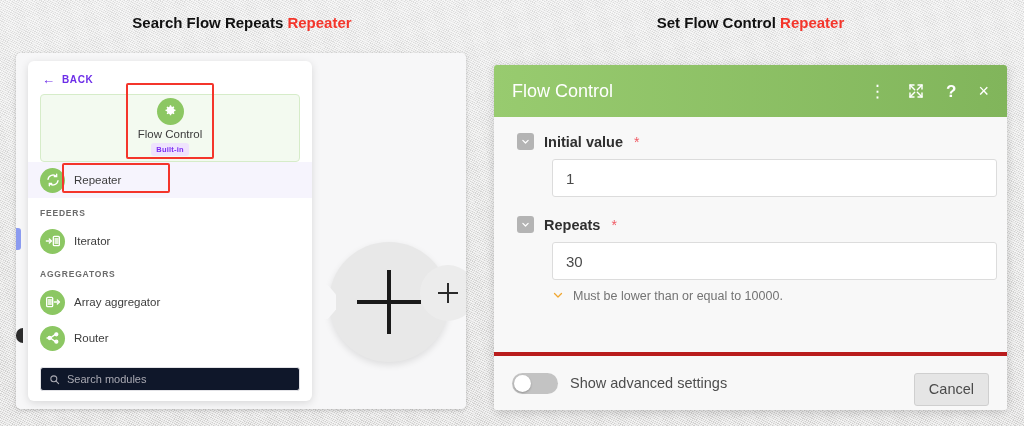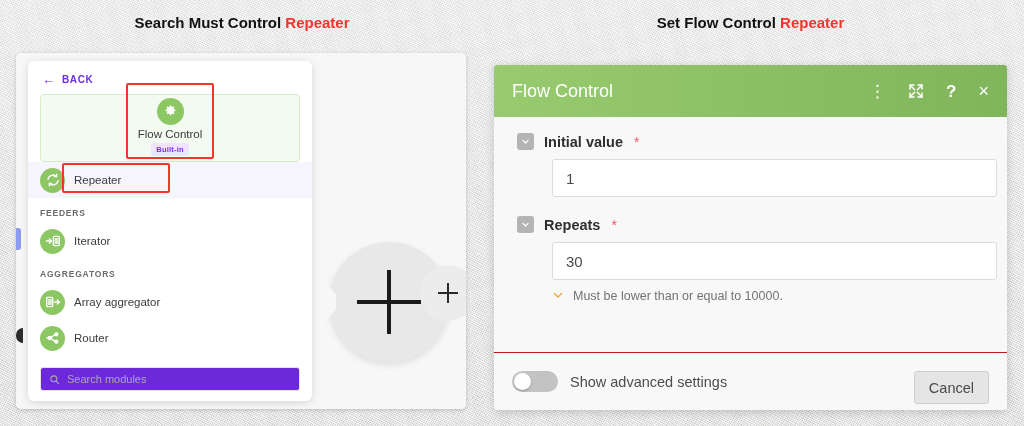--- a/index.html
+++ b/index.html
@@ -115,21 +115,21 @@
   }
   .mod-label{font-size:11.5px;color:#3c3c3c;}
   .mod-redbox{
     position:absolute;left:34px;top:1px;width:104px;height:26px;
     border:2px solid #f4352b;border-radius:2px;pointer-events:none;
   }
 
   .search-wrap{position:absolute;left:12px;right:12px;bottom:10px;}
   .search-box{
     display:flex;align-items:center;gap:7px;height:22px;
-    border:1px solid #e2e2e6;border-radius:3px;padding:0 8px;background:#6d28d9;
+    border:1px solid #e2e2e6;border-radius:3px;padding:0 8px;background:#0f172a;
   }
   .search-ph{font-size:11px;color:#a9a9b2;}
 
   .edge-tab{
     position:absolute;left:-4px;top:175px;width:9px;height:22px;
     background:#8b9bf0;border-radius:3px;z-index:5;
   }
   .edge-dot{
     position:absolute;left:0px;top:275px;width:7px;height:15px;
     background:#2b2b2b;border-radius:7px 0 0 7px;z-index:5;
@@ -165,21 +165,21 @@
     font-size:15px;color:#4a4a4a;
   }
   .hint{
     margin-left:35px;margin-top:9px;display:flex;align-items:center;gap:9px;
     font-size:12.5px;color:#737373;
   }
   .hint-chev{color:#f0a732;font-size:12px;line-height:1;}
   .gap{height:19px;}
 
   .dlg-foot{
-    height:58px;flex:none;border-top:1px solid #b91c1c;background:#f8f8f8;
+    height:58px;flex:none;border-top:4px solid #b91c1c;background:#f8f8f8;
     display:flex;align-items:center;padding:0 18px;box-sizing:border-box;gap:12px;
   }
   .toggle{
     width:46px;height:21px;border-radius:11px;background:#c3c3c3;position:relative;flex:none;
   }
   .toggle .knob{
     position:absolute;left:2px;top:2px;width:17px;height:17px;border-radius:50%;background:#fff;
     box-shadow:0 1px 2px rgba(0,0,0,.25);
   }
   .toggle-label{font-size:14.5px;color:#4d4d4d;flex:1;}
@@ -189,21 +189,21 @@
   }
   .btn-cancel{background:#e5e5e5;border:1px solid #cfcfcf;color:#4a4a4a;padding:0 14px;margin-top:12px;}
   .btn-save{background:#8400e0;color:#fff;padding:0 16px;}
 </style>
 </head>
 <body>
 
 <div class="bg-texture"></div>
 
 <div class="caption" id="cap-left">
-  <span>Search Must Control </span><span class="hl">Repeater</span>
+  <span>Search Flow Repeats </span><span class="hl">Repeater</span>
 </div>
 <div class="caption" id="cap-right">
   <span>Set Flow Control </span><span class="hl">Repeater</span>
 </div>
 
 <div id="left-shot">
   <div class="canvas-area">
     <div class="plus-module"></div>
     <div class="plus-notch"></div>
     <div class="plus-mini"></div>

